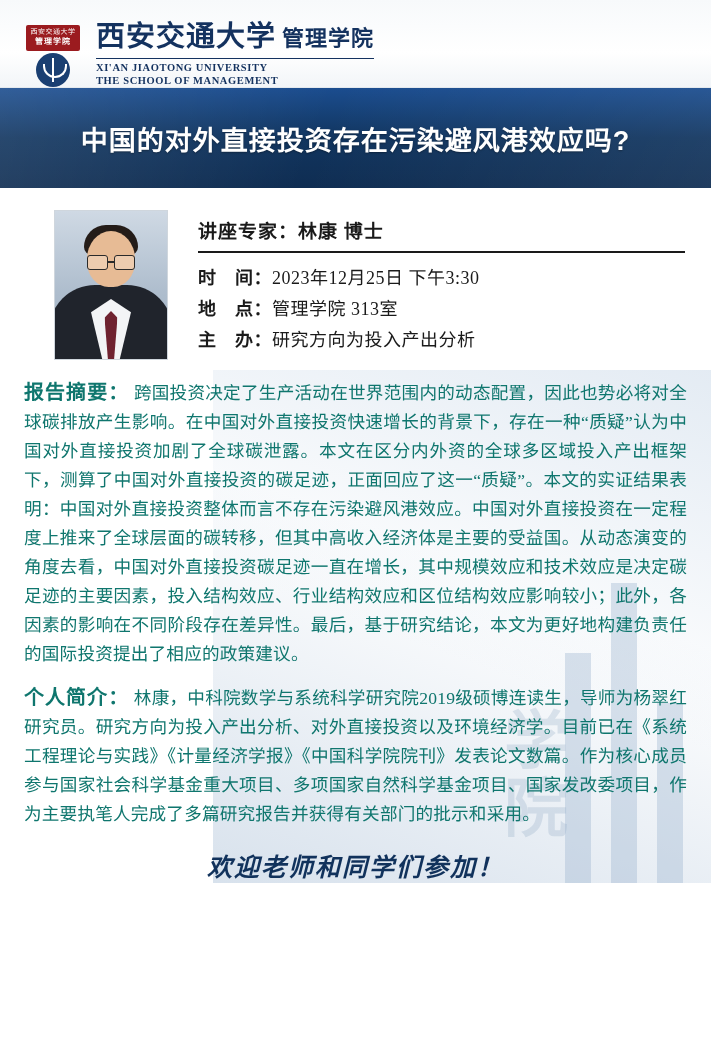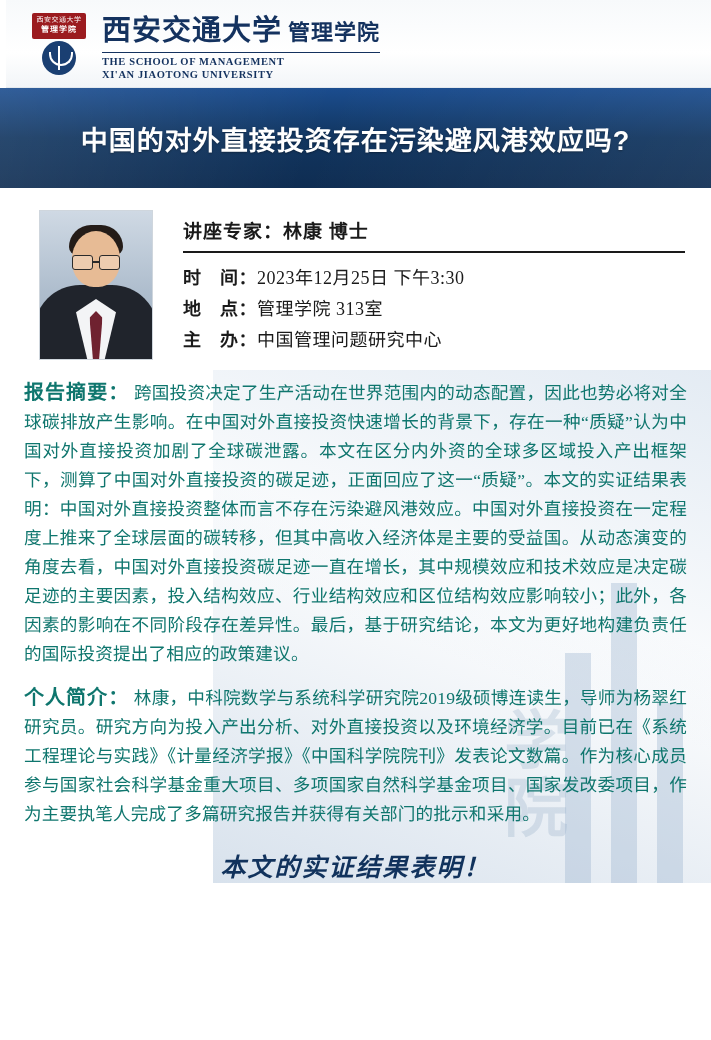--- a/index.html
+++ b/index.html
@@ -14,25 +14,24 @@
     overflow: hidden;
     position: relative;
   }
 
   
   .header {
     position: relative;
     height: 88px;
     background: linear-gradient(180deg, #f7f9fb 0%, #ffffff 60%, #f2f5f8 100%);
     display: flex;
-    align-items: center;
+    align-items: flex-end;
     padding-left: 22px;
     box-sizing: border-box;
     border-bottom: 1px solid #e4e9ee;
-    margin-left: 6px;
   }
   .logo-badge {
     width: 62px;
     height: 62px;
     flex: 0 0 62px;
     position: relative;
     display: flex;
     flex-direction: column;
     align-items: center;
   }
@@ -141,21 +140,21 @@
     font-size: 27px;
     font-weight: bold;
     letter-spacing: 1px;
     font-family: "Liberation Sans", sans-serif;
     text-shadow: 0 1px 2px rgba(0,0,0,0.35);
   }
 
   
   .speaker-block {
     display: flex;
-    padding: 22px 26px 10px 39px;
+    padding: 22px 26px 10px 54px;
     box-sizing: border-box;
   }
   .portrait {
     width: 112px;
     height: 148px;
     flex: 0 0 112px;
     border: 1px solid #cfd6dd;
     background: linear-gradient(180deg, #cfd9e4 0%, #aebdcd 55%, #9fb0c2 100%);
     position: relative;
     overflow: hidden;
@@ -349,22 +348,22 @@
       <div class="line2">管理学院</div>
     </div>
     <div class="seal"></div>
   </div>
   <div class="header-text">
     <div class="header-cn">
       <span class="univ">西安交通大学</span>
       <span class="school">管理学院</span>
     </div>
     <div class="header-en">
+      <div>XI'AN JIAOTONG UNIVERSITY</div>
       <div>THE SCHOOL OF MANAGEMENT</div>
-      <div>XI'AN JIAOTONG UNIVERSITY</div>
     </div>
   </div>
 </div>
 
 <div class="title-banner">
   <h1>中国的对外直接投资存在污染避风港效应吗?</h1>
 </div>
 
 <div class="speaker-block">
   <div class="portrait">
@@ -381,32 +380,32 @@
   <div class="speaker-info">
     <div class="speaker-title">讲座专家：林康 博士</div>
     <div class="rule"></div>
     <div class="info-row">
       <span class="label">时　间：</span><span class="value">2023年12月25日  下午3:30</span>
     </div>
     <div class="info-row">
       <span class="label">地　点：</span><span class="value">管理学院 313室</span>
     </div>
     <div class="info-row">
-      <span class="label">主　办：</span><span class="value">中国管理问题研究中心</span>
+      <span class="label">主　办：</span><span class="value">研究方向为投入产出分析</span>
     </div>
   </div>
 </div>
 
 <div class="body-section">
   <div class="bg-art">
     <div class="wash"></div>
     <div class="ghost">学院</div>
     <div class="bar b1"></div>
     <div class="bar b2"></div>
     <div class="bar b3"></div>
   </div>
 
   <p class="para"><span class="lead">报告摘要：</span><span> 跨国投资决定了生产活动在世界范围内的动态配置，因此也势必将对全球碳排放产生影响。在中国对外直接投资快速增长的背景下，存在一种“质疑”认为中国对外直接投资加剧了全球碳泄露。本文在区分内外资的全球多区域投入产出框架下，测算了中国对外直接投资的碳足迹，正面回应了这一“质疑”。本文的实证结果表明：中国对外直接投资整体而言不存在污染避风港效应。中国对外直接投资在一定程度上推来了全球层面的碳转移，但其中高收入经济体是主要的受益国。从动态演变的角度去看，中国对外直接投资碳足迹一直在增长，其中规模效应和技术效应是决定碳足迹的主要因素，投入结构效应、行业结构效应和区位结构效应影响较小；此外，各因素的影响在不同阶段存在差异性。最后，基于研究结论，本文为更好地构建负责任的国际投资提出了相应的政策建议。</span></p>
 
   <p class="para"><span class="lead">个人简介：</span><span> 林康，中科院数学与系统科学研究院2019级硕博连读生，导师为杨翠红研究员。研究方向为投入产出分析、对外直接投资以及环境经济学。目前已在《系统工程理论与实践》《计量经济学报》《中国科学院院刊》发表论文数篇。作为核心成员参与国家社会科学基金重大项目、多项国家自然科学基金项目、国家发改委项目，作为主要执笔人完成了多篇研究报告并获得有关部门的批示和采用。</span></p>
 
-  <div class="footer-note">本文的实证结果表明！</div>
+  <div class="footer-note">欢迎老师和同学们参加！</div>
 </div>
 
 </body></html>

